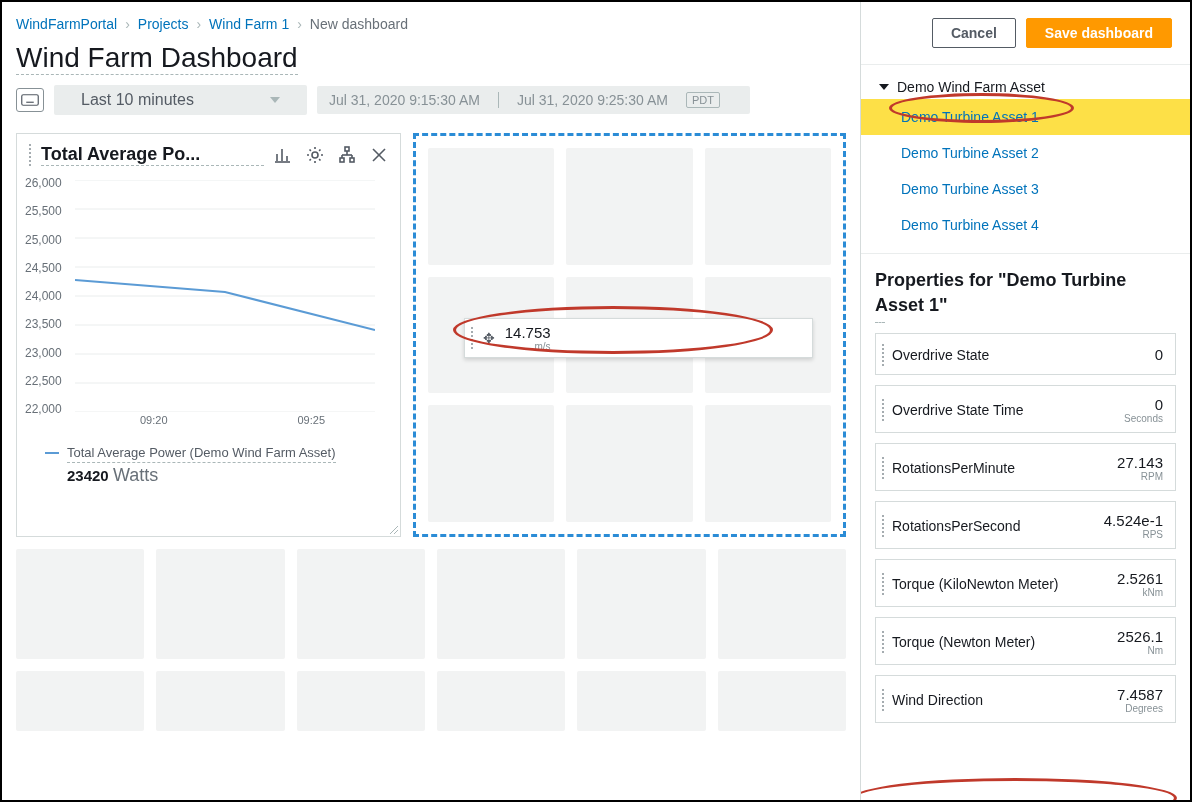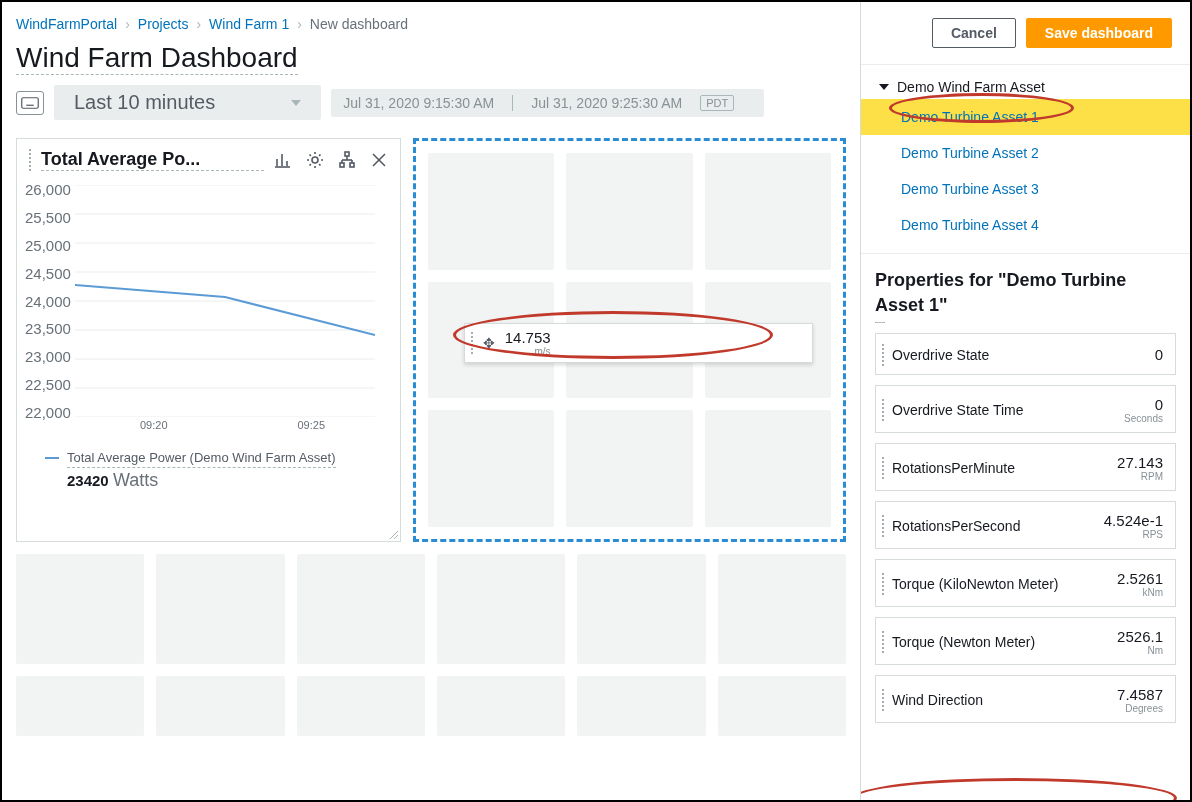--- a/index.html
+++ b/index.html
@@ -7,35 +7,35 @@
 .main { display: flex; height: 100%; }
 .left { flex: 1; padding: 14px 14px 0 14px; overflow: hidden; }
 .right { width: 330px; border-left: 1px solid #d5dbdb; display: flex; flex-direction: column; }
 .breadcrumb { font-size: 14px; display: flex; align-items: center; gap: 8px; margin-bottom: 10px; }
 .breadcrumb a { color: #0073bb; text-decoration: none; }
 .breadcrumb .sep { color: #aab7b8; }
 .breadcrumb .current { color: #687078; }
 h1.title { font-size: 28px; font-weight: 400; color: #16191f; border-bottom: 1px dashed #aab7b8; display: inline-block; margin-bottom: 10px; }
 .timebar { display: flex; align-items: center; gap: 10px; margin-bottom: 18px; }
 .kbd { width: 28px; height: 24px; border: 1px solid #879196; border-radius: 3px; display: flex; align-items: center; justify-content: center; }
-.pill { background: #eaeded; padding: 6px 20px; border-radius: 2px; color: #545b64; font-size: 20px; display: flex; align-items: center; gap: 8px; }
+.pill { background: #eaeded; padding: 6px 27px; border-radius: 2px; color: #545b64; font-size: 16px; display: flex; align-items: center; gap: 8px; }
 .pill .tri { width:0;height:0;border-left:5px solid transparent;border-right:5px solid transparent;border-top:6px solid #aab7b8; }
 .range { background:#eaeded; padding:6px 12px; color:#879196; font-size:14px; display:flex; align-items:center; gap:18px; border-radius:2px;}
 .range .bar { width:1px; height:16px; background:#aab7b8; }
 .tzbox { border:1px solid #aab7b8; padding:1px 5px; font-size:11px; color:#879196; border-radius:2px;}
 .workspace { display:flex; gap:12px; }
 .widget { width:385px; border:1px solid #d5dbdb; background:#fff; position:relative; }
 .widget-header { display:flex; align-items:center; padding:10px 12px; gap:10px; }
 .drag-h { display:flex; flex-direction:column; gap:2px; }
 .drag-h span{width:2px;height:2px;background:#879196;border-radius:50%;display:block;}
 .widget-title { font-size:18px; font-weight:700; color:#16191f; border-bottom:1px dashed #aab7b8; flex:1; white-space:nowrap; overflow:hidden; text-overflow:ellipsis;}
 .widget-icons { display:flex; gap:14px; align-items:center; color:#545b64;}
 .widget-icons span{cursor:pointer;display:flex;}
 .chart { padding:0 12px; position:relative; height:260px; }
-.ylabels { position:absolute; left:8px; top:0; font-size:15px; color:#687078; display:flex; flex-direction:column; justify-content:space-between; height:240px;}
+.ylabels { position:absolute; left:8px; top:0; font-size:12px; color:#687078; display:flex; flex-direction:column; justify-content:space-between; height:240px;}
 .plot { position:absolute; left:58px; right:10px; top:4px; height:232px;}
 .grid line{stroke:#eaeded;stroke-width:1;}
 .dataline{stroke:#5b9bd5;stroke-width:2;fill:none;}
 .xticks{position:absolute; bottom:10px; left:58px; right:10px; display:flex; justify-content:space-around; font-size:11px; color:#687078;}
 .legend { padding:8px 18px 18px 28px; font-size:13px; color:#545b64;}
 .legend-row { display:flex; gap:8px; align-items:flex-start;}
 .legend-dash { width:14px; height:2px; background:#5b9bd5; margin-top:8px;}
 .legend-text { border-bottom:1px dashed #aab7b8; line-height:1.4; }
 .legend-value { font-weight:700; font-size:15px; color:#16191f; margin-top:2px;}
 .legend-unit { font-size:18px; color:#687078; font-weight:400;}

